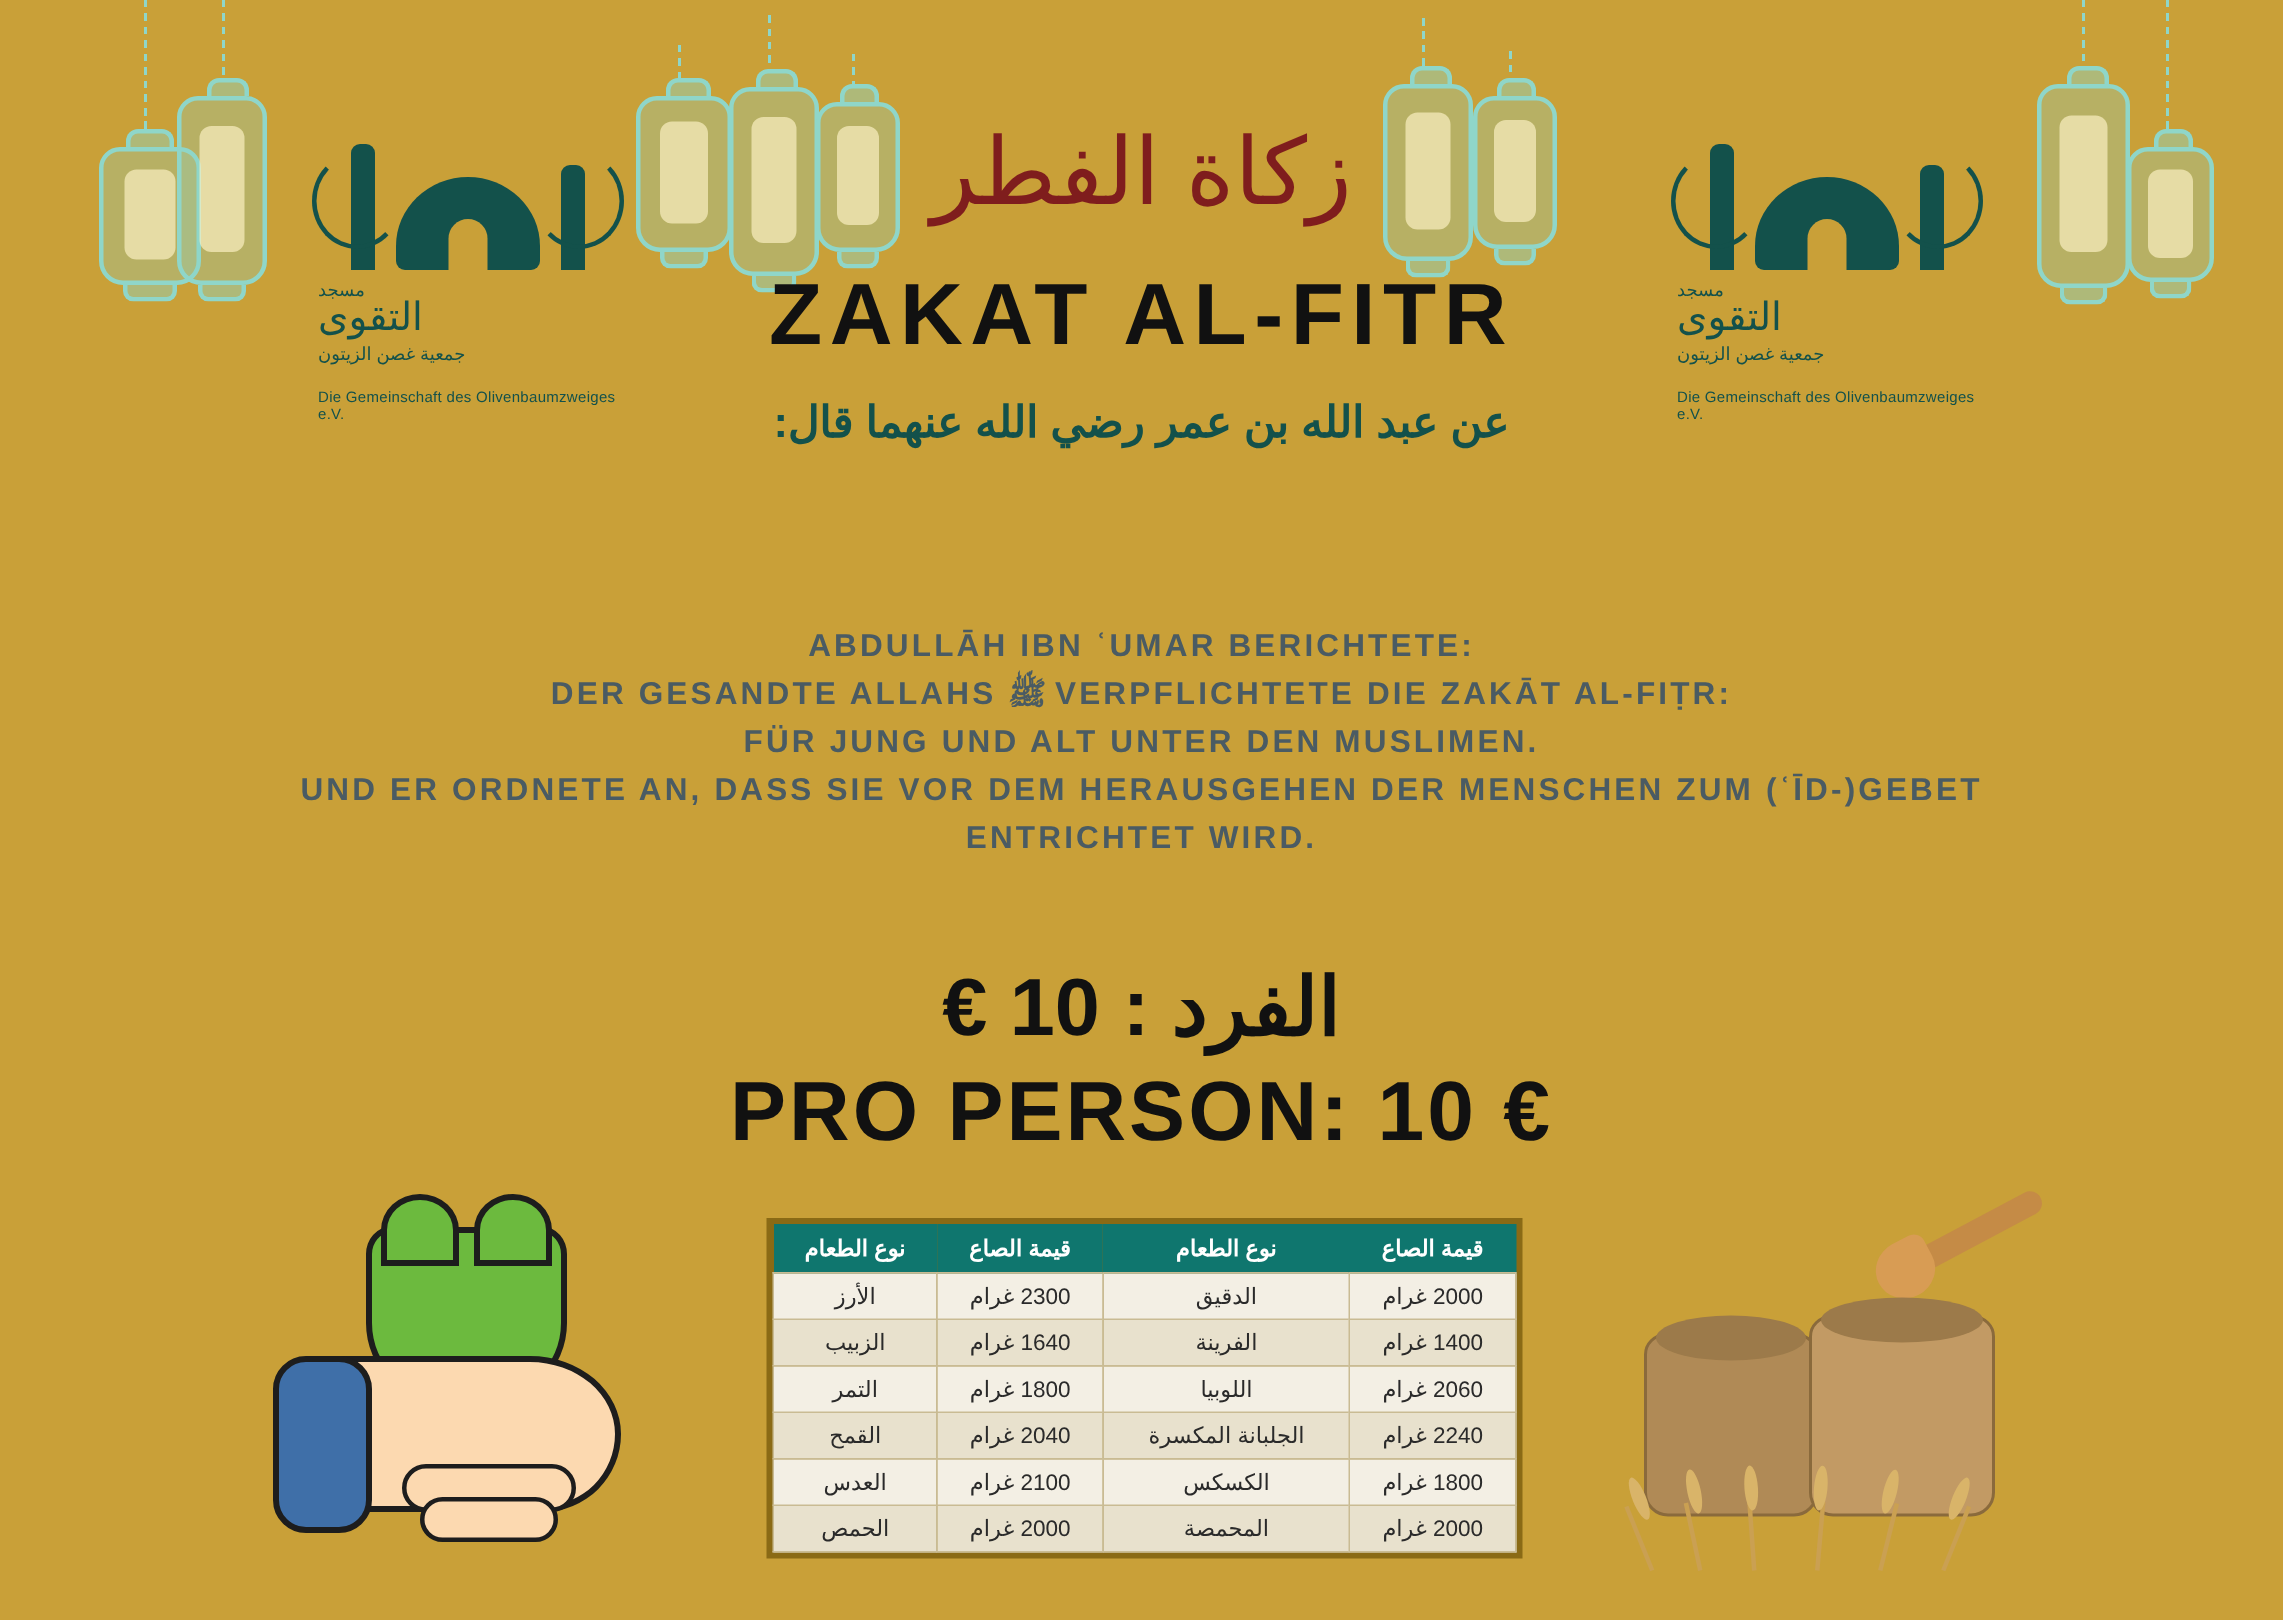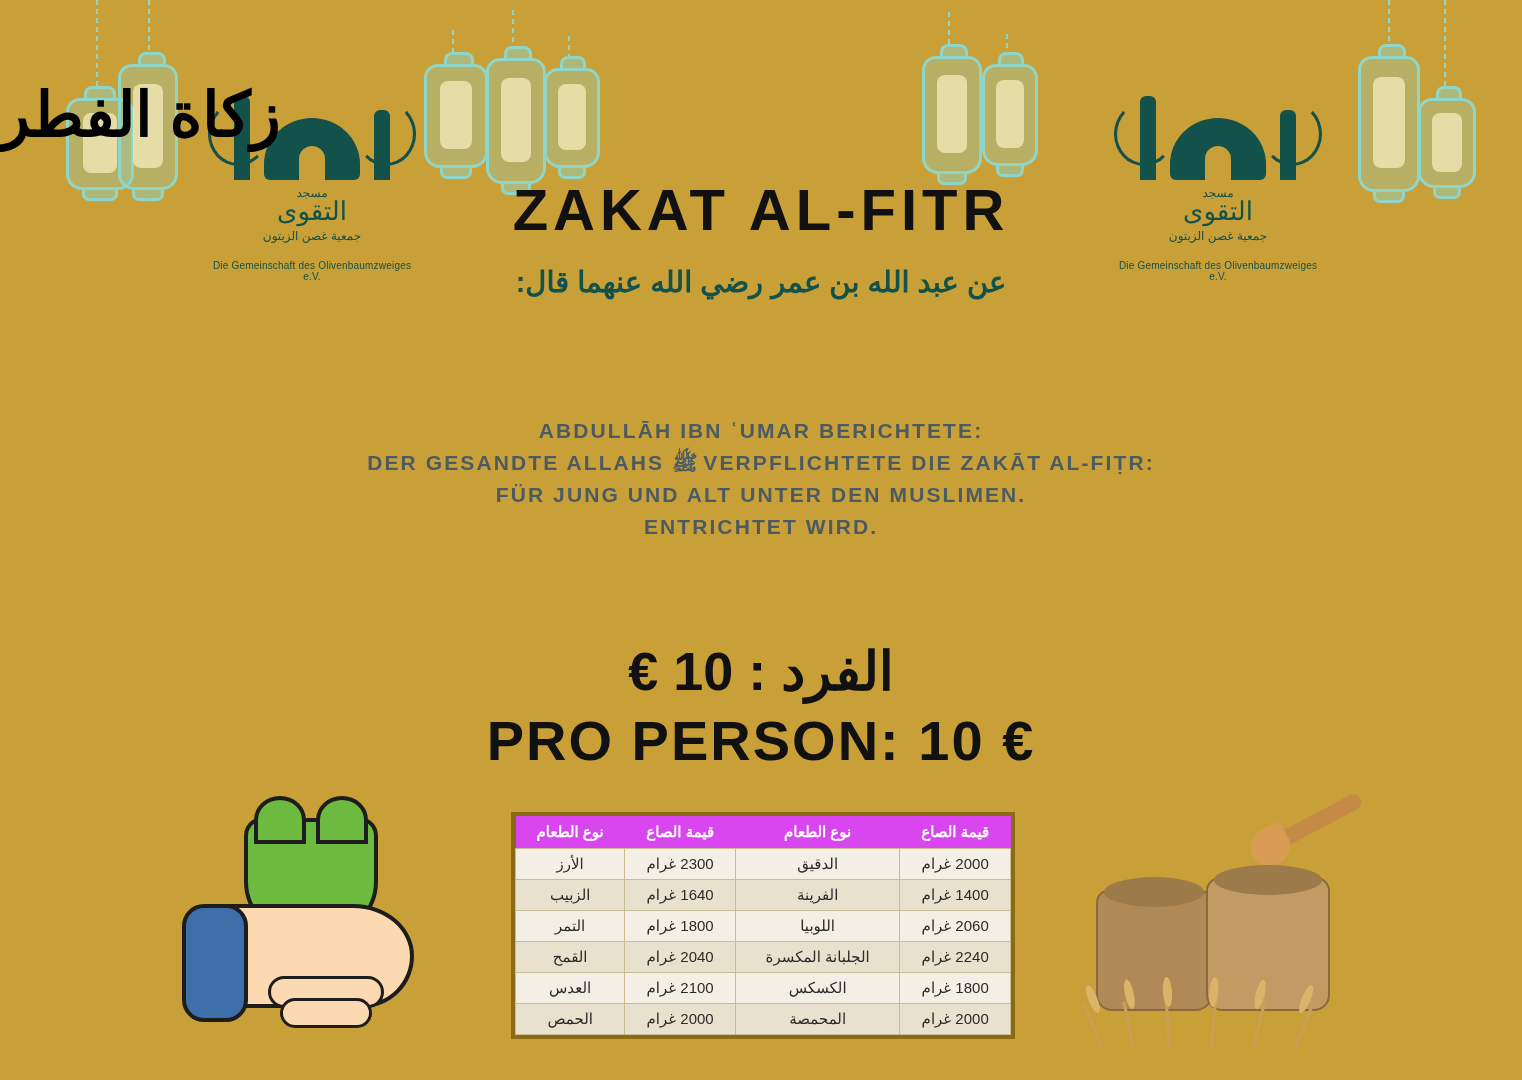--- a/index.html
+++ b/index.html
@@ -49,21 +49,20 @@
     border-top: none;
     border-radius: 0 0 7px 7px;
     background: rgba(143,214,201,0.45);
     margin: 0 auto;
   }
 
   
   .logo {
     position: absolute;
     width: 200px;
-    text-align: center;
     color: #0f4c46;
   }
   .logo .mosque {
     position: relative;
     height: 92px;
   }
   .logo .m-dome {
     position: absolute;
     left: 50%;
     transform: translateX(-50%);
@@ -114,24 +113,24 @@
     color: #13514b;
     margin-top: 17px;
     letter-spacing: .2px;
   }
 
   
   .title-ar {
     position: absolute;
     top: 78px;
     left: 0; right: 0;
-    text-align: left;
+    text-align: center;
     font-size: 62px;
-    font-weight: bold;
-    color: #000000;
+    font-weight: normal;
+    color: #7f1d1d;
     direction: rtl;
   }
   .title-de {
     position: absolute;
     top: 176px;
     left: 0; right: 0;
     text-align: center;
     font-size: 58px;
     font-weight: bold;
     letter-spacing: 5px;
@@ -193,21 +192,21 @@
     padding: 4px;
     box-sizing: border-box;
   }
   table {
     border-collapse: collapse;
     width: 100%;
     direction: rtl;
     font-size: 15px;
   }
   th {
-    background: #d946ef;
+    background: #0f766e;
     color: #fff;
     font-weight: bold;
     padding: 7px 4px;
     font-size: 15px;
   }
   td {
     background: #f3efe4;
     color: #2a2a2a;
     text-align: center;
     padding: 6px 4px;
@@ -391,20 +390,21 @@
 <div class="title-de">ZAKAT AL-FITR</div>
 
 <div class="hadith-ar">
   <div>عن عبد الله بن عمر رضي الله عنهما قال:</div>
 </div>
 
 <div class="hadith-de">
   <div>ABDULLĀH IBN ʿUMAR  BERICHTETE:</div>
   <div>DER GESANDTE ALLAHS ﷺ VERPFLICHTETE DIE ZAKĀT AL-FIṬR:</div>
   <div>FÜR JUNG UND ALT UNTER DEN MUSLIMEN.</div>
+  <div>UND ER ORDNETE AN, DASS SIE VOR DEM HERAUSGEHEN DER MENSCHEN ZUM (ʿĪD-)GEBET</div>
   <div>ENTRICHTET WIRD.</div>
 </div>
 
 <div class="price-ar">الفرد : 10 €</div>
 <div class="price-de">PRO PERSON: 10 €</div>
 
 <div class="hand-ill">
   <div class="pouch"></div>
   <div class="palm"></div>
   <div class="cuff"></div>

